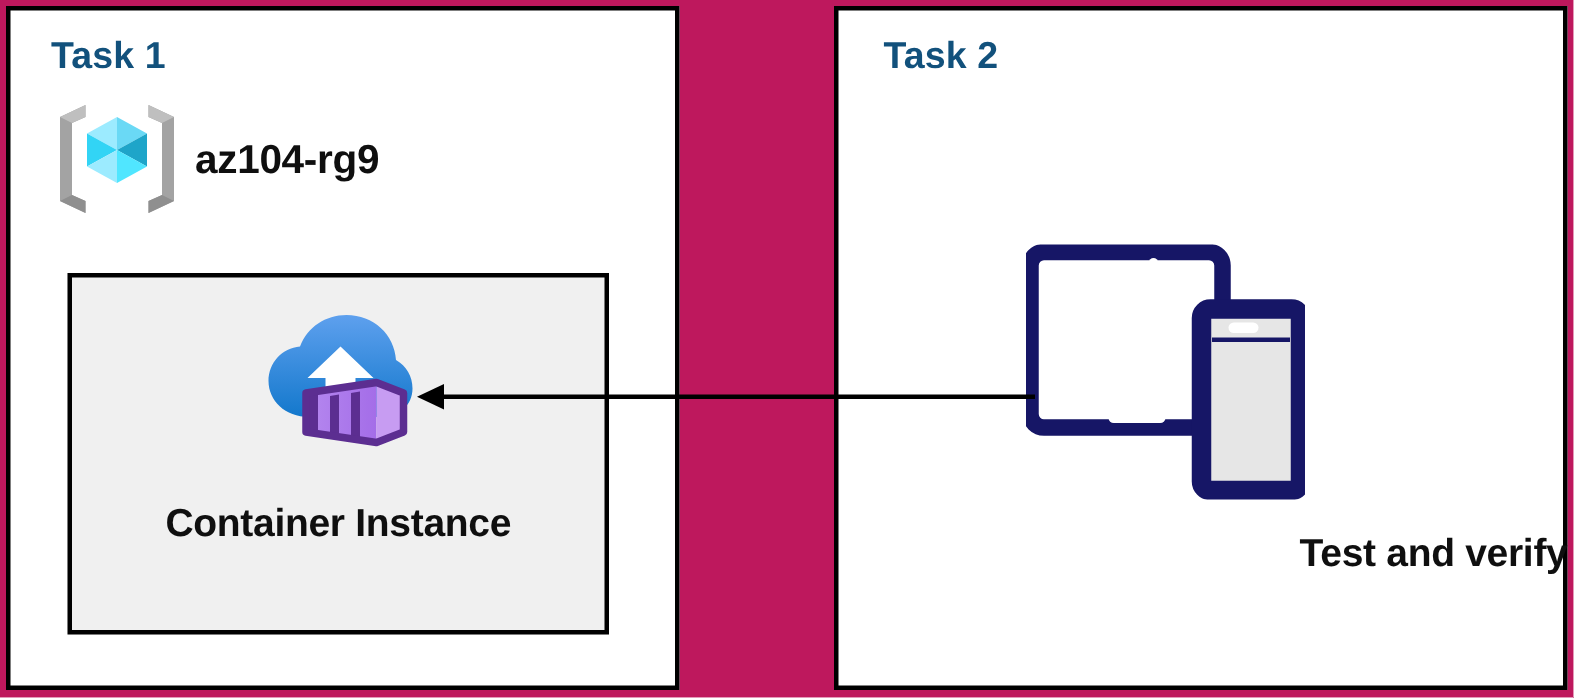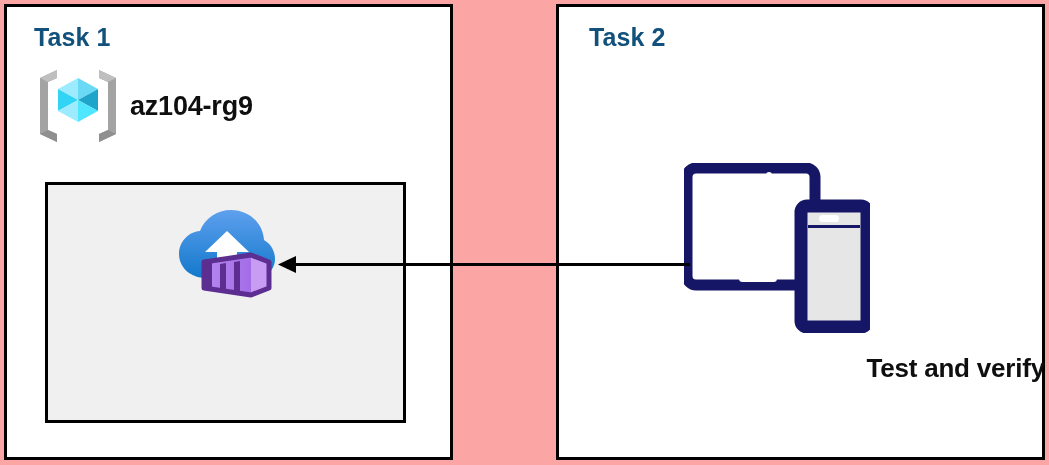--- a/index.html
+++ b/index.html
@@ -7,21 +7,21 @@
     padding: 0;
     background: #ffffff;
   }
   body {
     font-family: "Liberation Sans", sans-serif;
   }
   #canvas {
     position: relative;
     width: 1049px;
     height: 465px;
-    background: #fca5a5;
+    background: #be185d;
     overflow: hidden;
   }
 
   
   .panel {
     position: absolute;
     box-sizing: border-box;
     background: #ffffff;
     border: 3px solid #000000;
   }
@@ -182,20 +182,21 @@
         <polygon points="75,49 93,56 93,82 75,89" fill="#c79cf2"></polygon>
 
         <polygon points="28,56 75,49 93,56 47,62" fill="#8a50c9" opacity="0"></polygon>
 
         <polygon points="28,56 36,57 36,83 28,82" fill="#5c2e91"></polygon>
         <polygon points="44,58 50,57 50,85 44,84" fill="#5c2e91"></polygon>
         <polygon points="58,56 64,55 64,87 58,86" fill="#5c2e91"></polygon>
         <path d="M28,56 L75,49 L93,56 L93,82 L75,89 L28,82 Z" fill="none" stroke="#5c2e91" stroke-width="5" stroke-linejoin="round"></path>
       </svg>
 
+      <div id="aci-label">Container Instance</div>
     </div>
   </div>
 
   <div class="panel" id="panel-task2">
     <div class="panel-title" id="title-task2">Task 2</div>
   </div>
 
   <svg id="devices-icon" viewBox="0 0 186 170">
 
     <rect x="3" y="5" width="128" height="117" rx="9" ry="9" fill="none" stroke="#161666" stroke-width="11"></rect>

